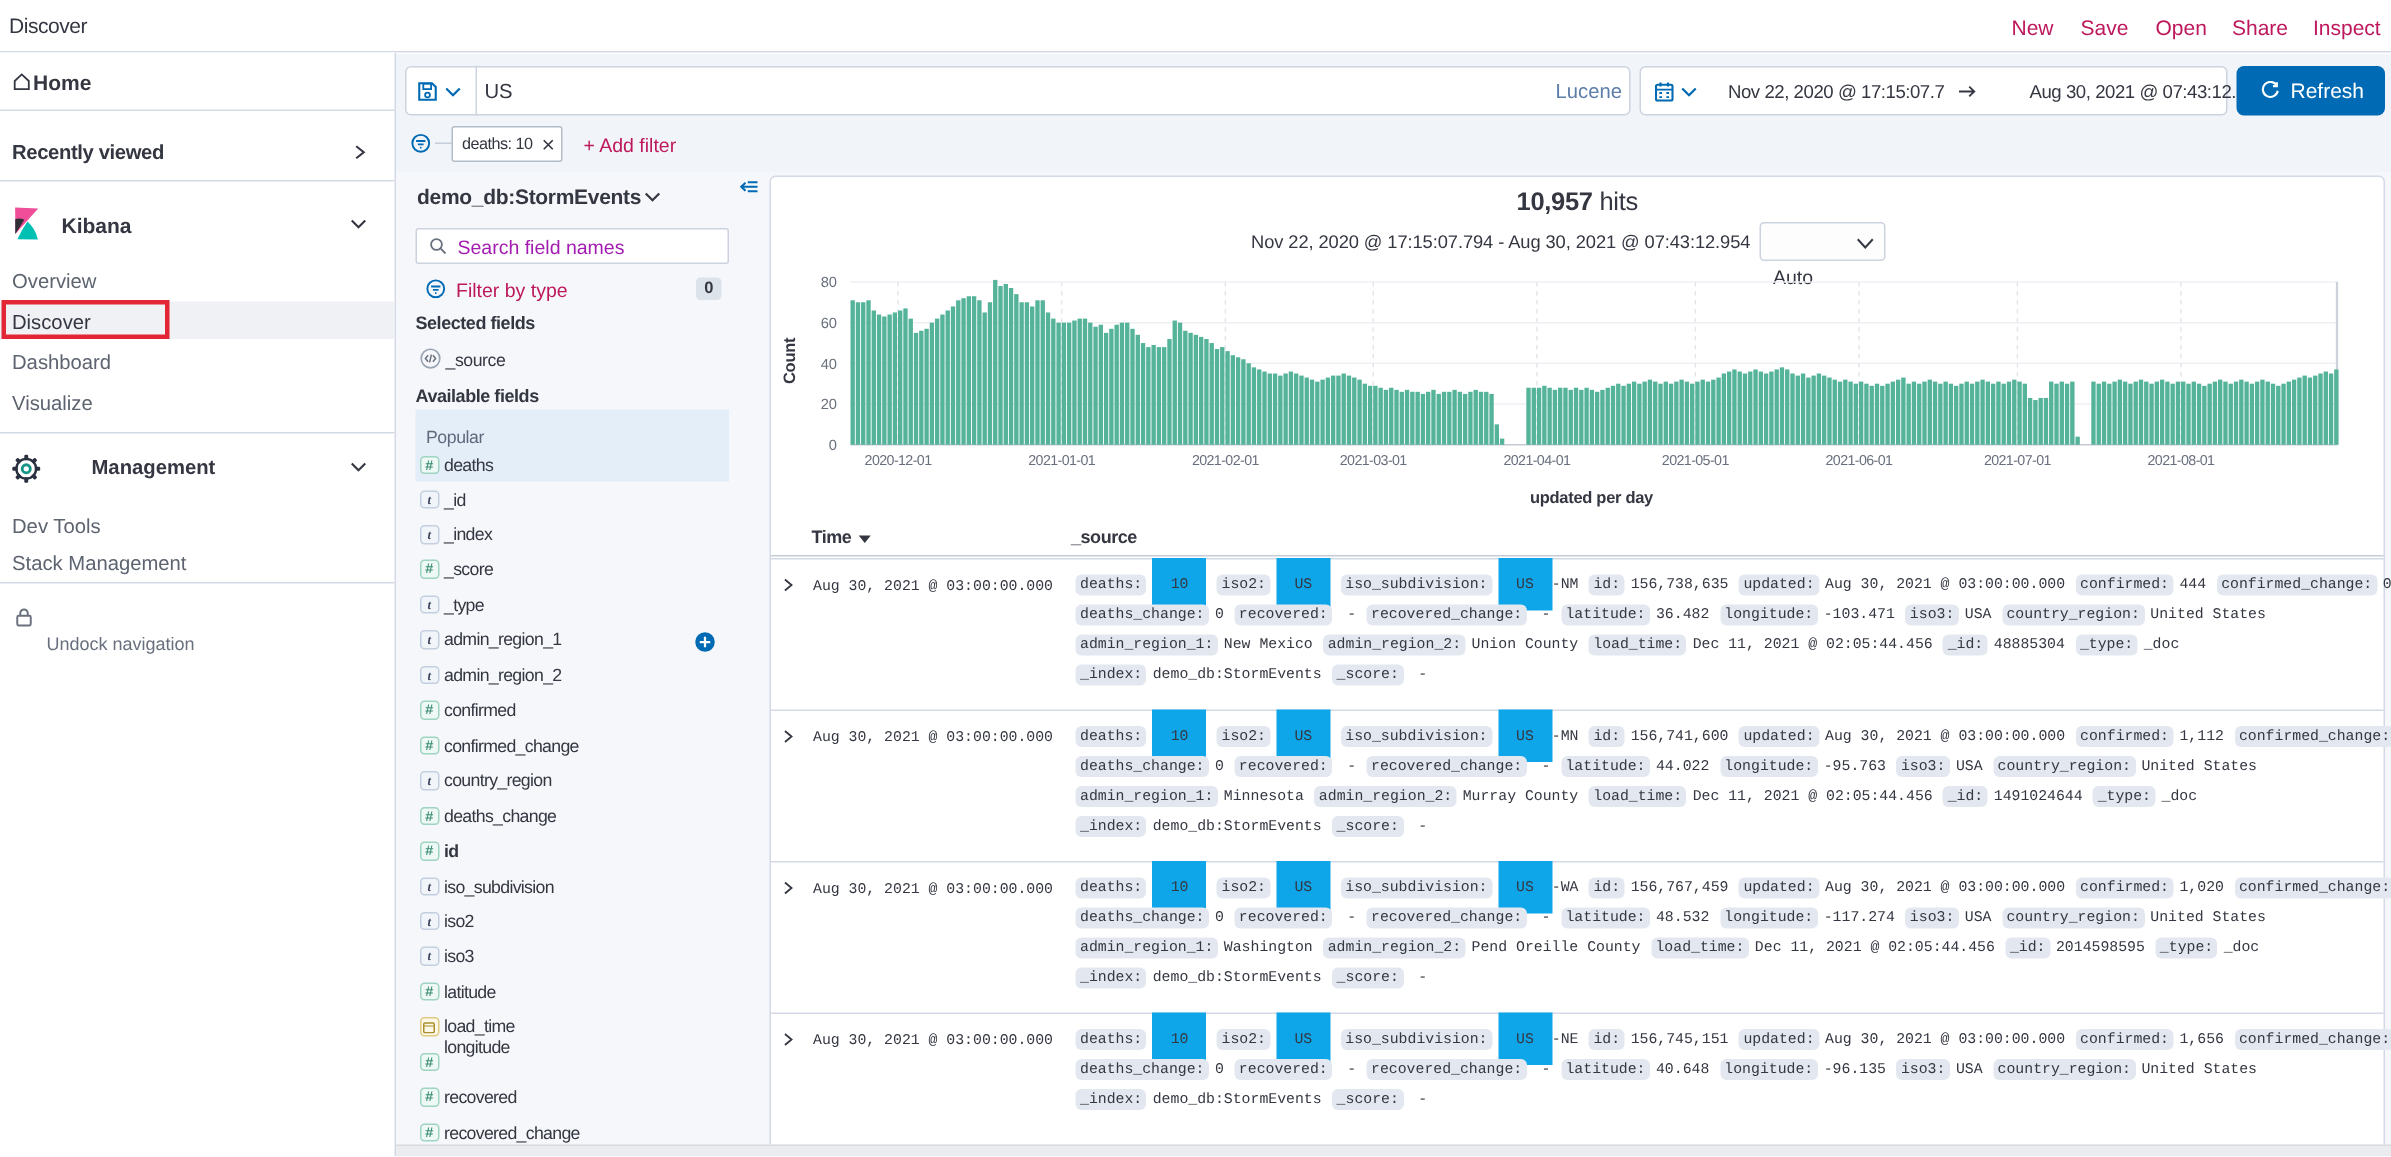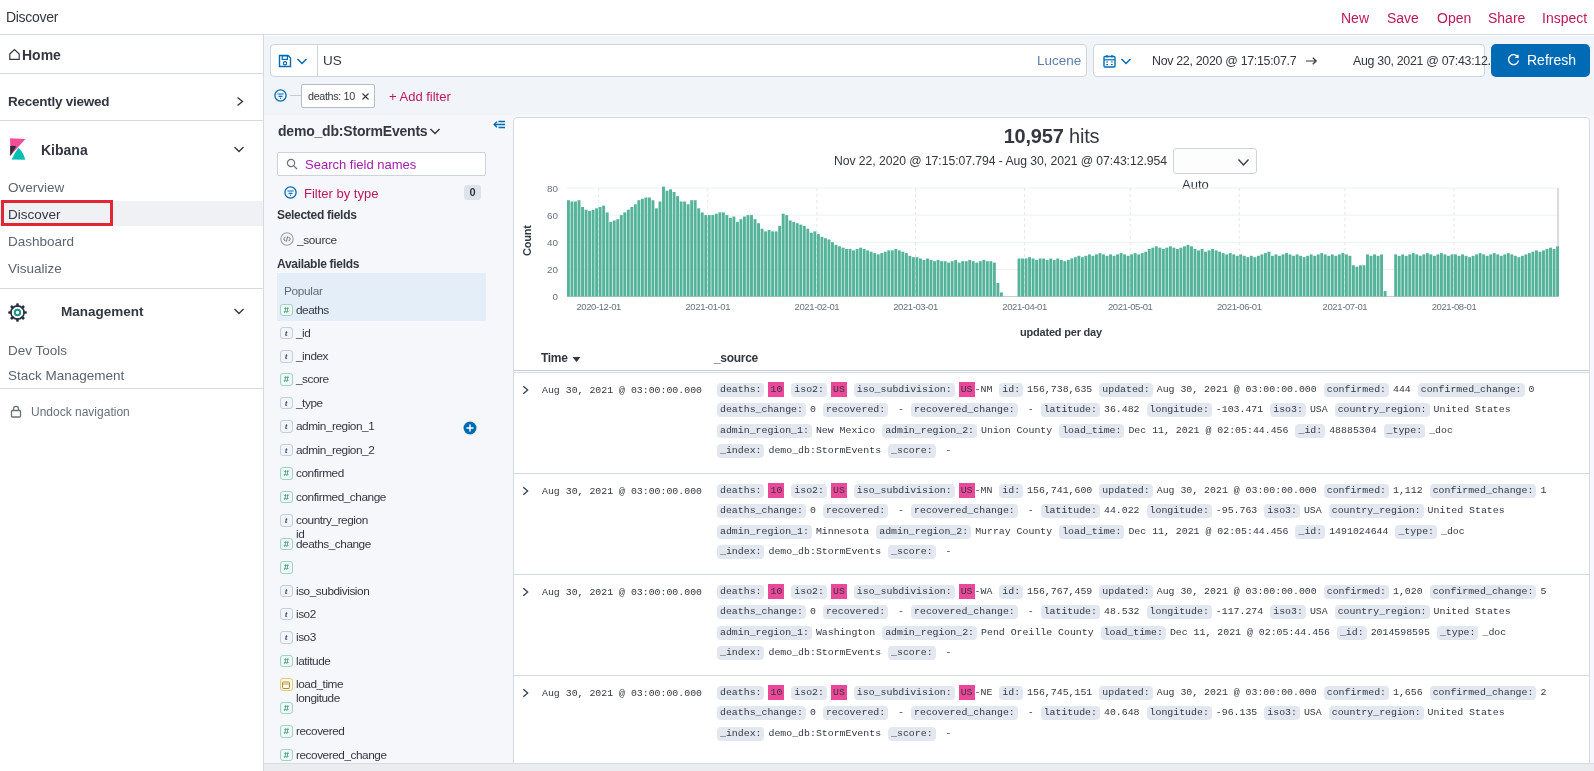--- a/index.html
+++ b/index.html
@@ -5,21 +5,21 @@
 font-family:"Liberation Sans",sans-serif;}
 .abs{position:absolute;}
 #page{position:relative;width:1594px;height:771px;}
 .blue{color:#be185d;}
 .dark{color:#343741;}
 .grey{color:#69707d;}
 svg{display:block;}
 .pill{display:inline-block;background:#e3e8f0;border-radius:4px;padding:0 3px;margin-right:4px;
 font-family:"Liberation Mono",monospace;font-size:9.9px;color:#343741;line-height:14px;vertical-align:middle;}
 .val{margin-right:7px;font-family:"Liberation Mono",monospace;font-size:9.9px;color:#343741;vertical-align:middle;}
-mark{background:#ec4899;color:#343741;padding:2px;}
+mark{background:#0ea5e9;color:#343741;padding:12px;}
 .srcline{height:20.2px;line-height:20.2px;white-space:nowrap;}
 .frow{position:absolute;left:296px;font-size:11.8px;letter-spacing:-0.45px;color:#343741;line-height:13px;}
 .fbadge{position:absolute;left:280px;width:12.5px;height:12.5px;border-radius:3px;border:1px solid;
 font-size:8.5px;text-align:center;line-height:11px;font-style:italic;font-family:"Liberation Serif",serif;font-weight:bold;}
 .tb{border-color:#c3cfdf;background:#f1f5fa;color:#37425a;}
 .nb{border-color:#9fd3c2;background:#eef9f5;color:#3e8e76;font-style:normal;font-family:"Liberation Mono",monospace;font-weight:bold;font-size:9.5px;}
 .db{border-color:#e0ca7e;background:#fdf8e9;color:#a98e2c;font-style:normal;}
 .navlink{position:absolute;left:8px;font-size:13.5px;color:#5d646f;}
 </style></head><body>
 <div id="page">
@@ -75,21 +75,21 @@
 <svg class="abs" style="left:233px;top:307px;" width="12" height="9" viewBox="0 0 12 9">
       <path d="M1.5 2 L6 6.5 L10.5 2" fill="none" stroke="#343741" stroke-width="1.4"></path>
     </svg>
 <div class="navlink" style="top:343px;">Dev Tools</div>
 <div class="navlink" style="top:368px;">Stack Management</div>
 <div class="abs" style="left:0;top:388px;width:263px;border-top:1px solid #d3dae6;"></div>
 <svg class="abs" style="left:10px;top:405px;" width="12" height="13" viewBox="0 0 12 13">
       <rect x="1.5" y="5.5" width="9" height="6.5" rx="1" fill="none" stroke="#69707d" stroke-width="1.3"></rect>
       <path d="M3.5 5.5 V3.8 a2.5 2.5 0 0 1 5 0 V5.5" fill="none" stroke="#69707d" stroke-width="1.3"></path>
     </svg>
-<div class="abs grey" style="left:31px;top:405px;font-size:12px;">Undock navigation</div>
+<div class="abs grey" style="left:31px;top:422px;font-size:12px;">Undock navigation</div>
 
 <div class="abs" style="left:264px;top:36px;width:1330px;height:79px;background:#f1f4f9;"></div>
 <div class="abs" style="left:270px;top:44px;width:817px;height:33px;background:#fff;border:1px solid #cdd4e0;border-radius:4px;"></div>
 <div class="abs" style="left:317px;top:44px;width:0;height:33px;border-left:1px solid #cdd4e0;"></div>
 <svg class="abs" style="left:278px;top:54px;" width="14" height="14" viewBox="0 0 14 14">
       <path d="M1.5 1.5 H10 L12.5 4 V12.5 H1.5 Z" fill="none" stroke="#006bb4" stroke-width="1.4"></path>
       <rect x="4.2" y="1.8" width="5.2" height="3.6" fill="none" stroke="#006bb4" stroke-width="1.2"></rect>
       <circle cx="7" cy="9.3" r="1.6" fill="none" stroke="#006bb4" stroke-width="1.2"></circle>
     </svg>
 <svg class="abs" style="left:296px;top:57px;" width="12" height="9" viewBox="0 0 12 9">
@@ -181,21 +181,21 @@
 <div class="frow" style="top:443.8px;">admin_region_2</div>
 <div class="abs fbadge nb" style="top:467.2px;">#</div>
 <div class="frow" style="top:467.2px;">confirmed</div>
 <div class="abs fbadge nb" style="top:490.7px;">#</div>
 <div class="frow" style="top:490.7px;">confirmed_change</div>
 <div class="abs fbadge tb" style="top:514.1px;">t</div>
 <div class="frow" style="top:514.1px;">country_region</div>
 <div class="abs fbadge nb" style="top:537.6px;">#</div>
 <div class="frow" style="top:537.6px;">deaths_change</div>
 <div class="abs fbadge nb" style="top:561.0px;">#</div>
-<div class="frow" style="top:528px;">id</div>
+<div class="frow" style="top:561.0px;font-weight:bold;">id</div>
 <div class="abs fbadge tb" style="top:584.5px;">t</div>
 <div class="frow" style="top:584.5px;">iso_subdivision</div>
 <div class="abs fbadge tb" style="top:607.9px;">t</div>
 <div class="frow" style="top:607.9px;">iso2</div>
 <div class="abs fbadge tb" style="top:631.4px;">t</div>
 <div class="frow" style="top:631.4px;">iso3</div>
 <div class="abs fbadge nb" style="top:654.8px;">#</div>
 <div class="frow" style="top:654.8px;">latitude</div>
 <div class="abs fbadge db" style="top:678.3px;"><svg width="8" height="8" viewBox="0 0 8 8" style="margin-top:2px;display:inline-block;">
         <rect x="0.5" y="1" width="7" height="6.5" rx="0.8" fill="none" stroke="#ab8f2d" stroke-width="1"></rect>
@@ -207,21 +207,21 @@
 <div class="abs fbadge nb" style="top:725.2px;">#</div>
 <div class="frow" style="top:725.2px;">recovered</div>
 <div class="abs fbadge nb" style="top:748.6px;">#</div>
 <div class="frow" style="top:748.6px;">recovered_change</div>
 <svg class="abs" style="left:463px;top:421px;" width="14" height="14" viewBox="0 0 14 14">
       <circle cx="7" cy="7" r="6.5" fill="#006bb4"></circle>
       <path d="M7 3.5 V10.5 M3.5 7 H10.5" stroke="#fff" stroke-width="1.5"></path>
     </svg>
 
 <div class="abs" style="left:513px;top:117px;width:1077px;height:650px;background:#fff;border:1px solid #d3dae6;border-radius:4px;"></div>
-<div class="abs dark" style="left:513px;top:125px;width:1077px;text-align:center;font-size:20px;letter-spacing:-0.2px;"><b>10,957</b> hits</div>
+<div class="abs dark" style="left:513px;top:125px;width:1077px;text-align:center;font-size:17px;letter-spacing:-0.2px;"><b>10,957</b> hits</div>
 <div class="abs dark" style="left:834px;top:154px;font-size:12.2px;letter-spacing:-0.05px;">Nov 22, 2020 @ 17:15:07.794 - Aug 30, 2021 @ 07:43:12.954</div>
 <div class="abs" style="left:1173px;top:148px;width:84px;height:26px;background:#fdfdfe;border:1px solid #ccd3df;border-radius:3px;"></div>
 <div class="abs dark" style="left:1182px;top:154px;font-size:13px;margin-top:23px;">Auto</div>
 <svg class="abs" style="left:1237px;top:158px;" width="13" height="9" viewBox="0 0 13 9">
       <path d="M1.5 1.5 L6.5 7 L11.5 1.5" fill="none" stroke="#343741" stroke-width="1.3"></path>
     </svg>
 
 <svg class="abs" style="left:513px;top:175px;" width="1077" height="145" viewBox="0 0 1077 145" font-family="Liberation Sans, sans-serif">
 <line x1="54" y1="94.4" x2="1045" y2="94.4" stroke="#eef0f4" stroke-width="1"></line>
       <line x1="54" y1="67.2" x2="1045" y2="67.2" stroke="#eef0f4" stroke-width="1"></line>

